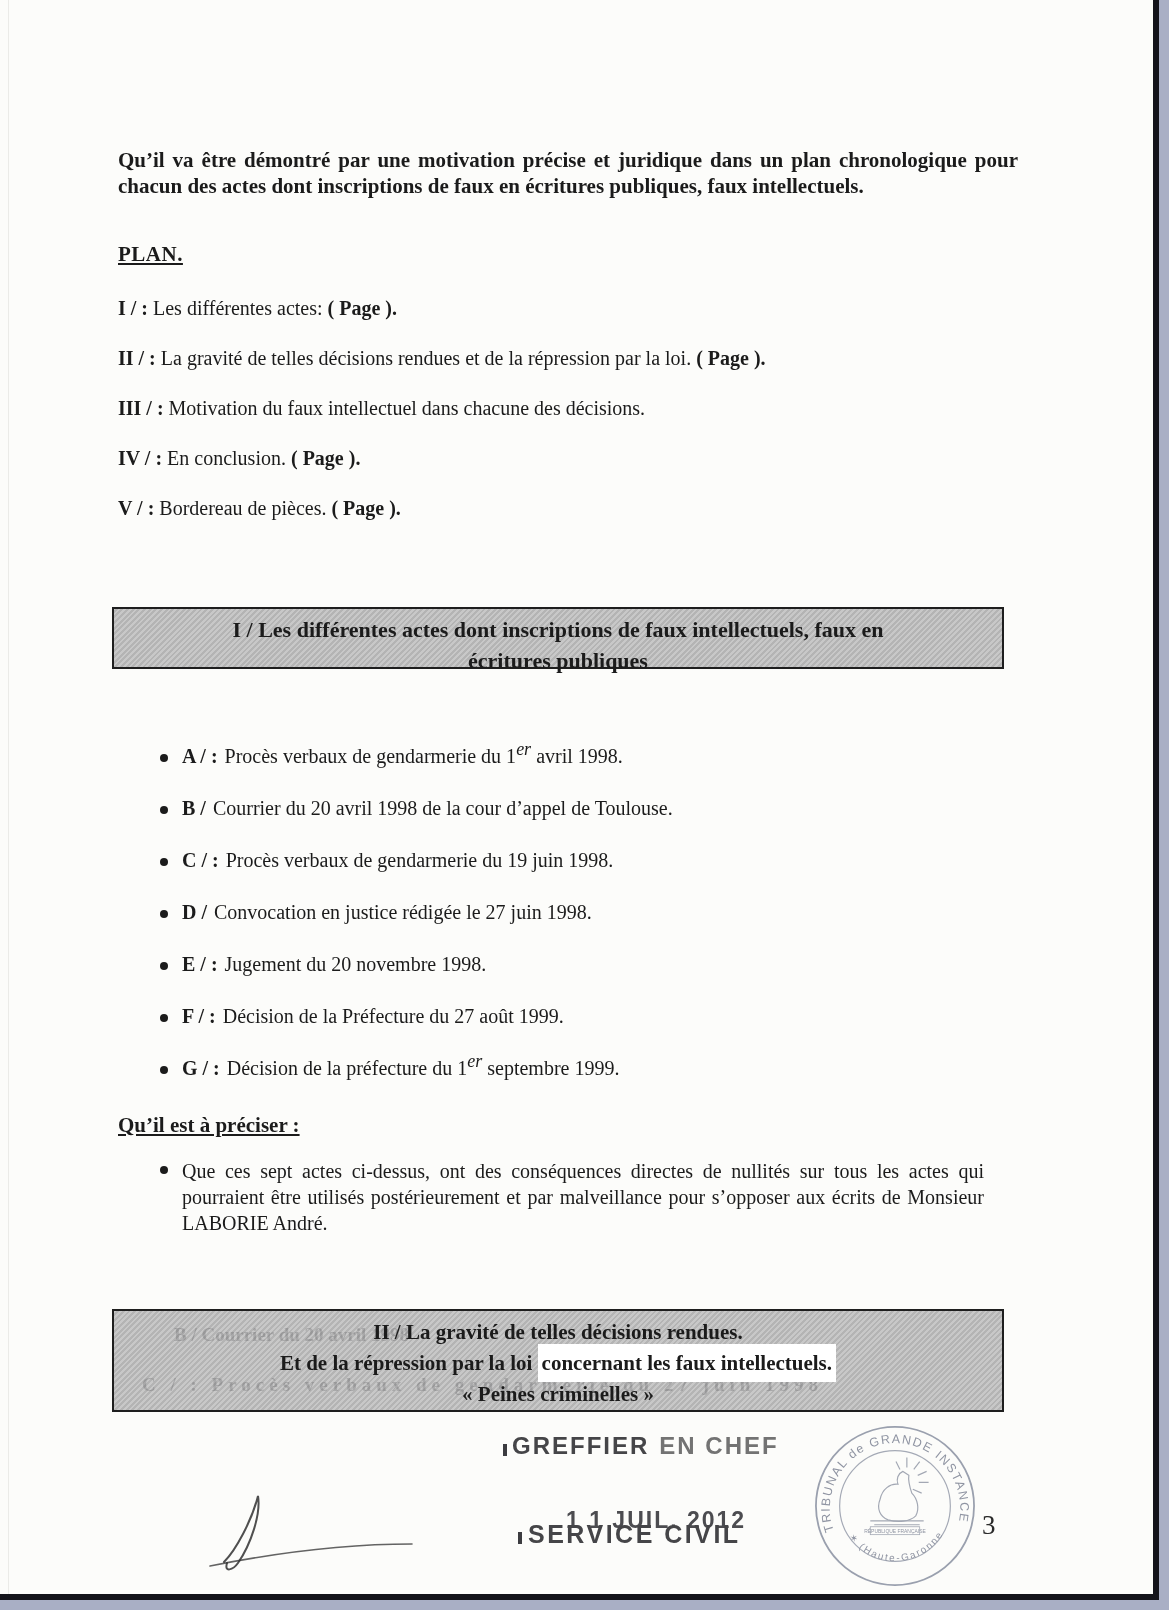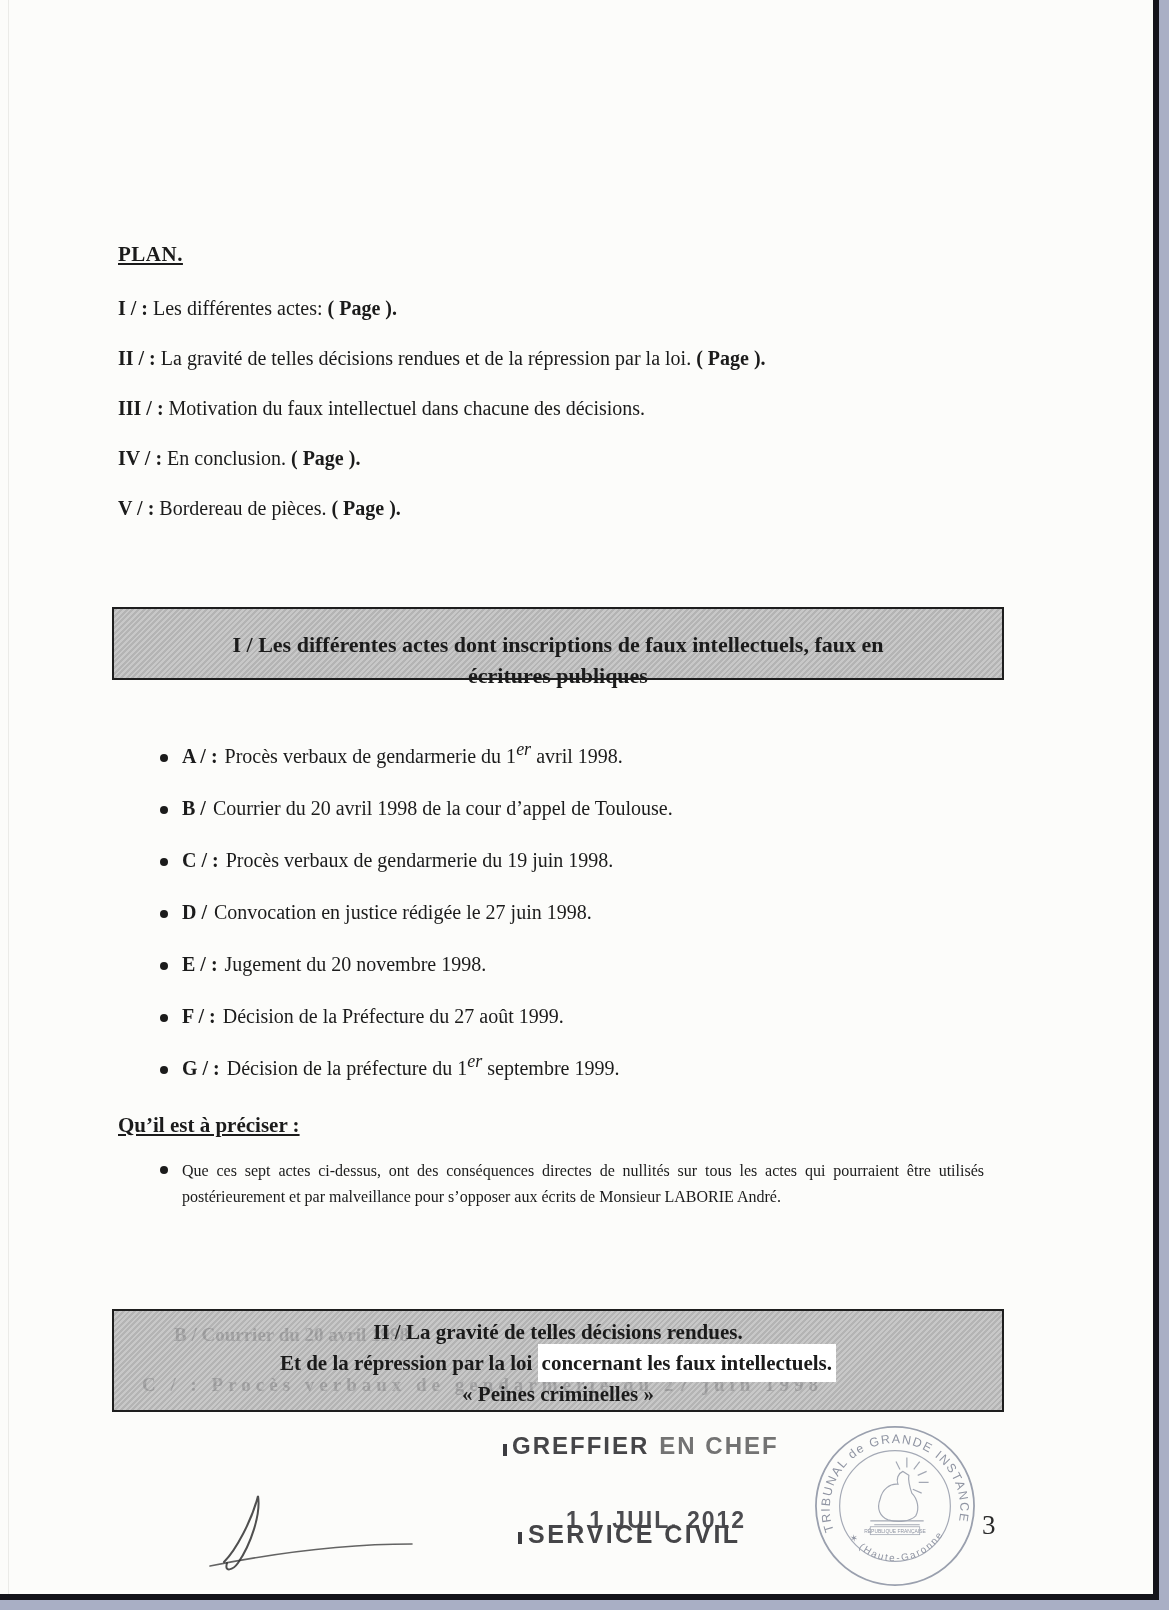--- a/index.html
+++ b/index.html
@@ -34,40 +34,40 @@
   .plan-item .pageref{font-weight:bold;}
 
   .secbox{
     left:112px;width:892px;
     background:#bfbfbf;
     background-image:repeating-linear-gradient(-45deg,rgba(255,255,255,.14) 0 2px,rgba(0,0,0,.06) 2px 4px);
     border:2px solid #1e1e1e;
     text-align:center;font-weight:bold;
     box-sizing:border-box;
   }
-  .secbox1{top:607px;height:73px;font-size:22px;line-height:31px;padding-top:20px;}
+  .secbox1{top:607px;height:62px;font-size:22px;line-height:31px;padding-top:5px;}
   .secbox2{top:1309px;height:103px;font-size:21px;line-height:31px;padding-top:6px;}
   .secbox .hl{background:#ffffff;padding:7px 4px;}
   .ghost{
     position:absolute;color:rgba(55,55,60,.22);font-weight:bold;font-size:19px;
     filter:blur(.4px);white-space:nowrap;overflow:hidden;text-align:left;
   }
 
   .bullet-item{left:182px;font-size:20px;white-space:nowrap;}
   .bullet-item .letter{font-weight:bold;margin-right:7px;}
   .bullet-dot{
     left:160px;width:8px;height:8px;border-radius:50%;background:#1b1b1b;
   }
   sup{font-size:18px;vertical-align:super;line-height:0;font-style:italic;}
 
   .precision-heading{
     left:118px;top:1113px;font-size:21px;font-weight:bold;text-decoration:underline;
   }
   .precision-body{
-    left:182px;top:1158px;width:802px;font-size:16px;line-height:26px;text-align:justify;
+    left:182px;top:1158px;width:802px;font-size:20px;line-height:26px;text-align:justify;
   }
   .precision-dot{left:160px;top:1166px;}
 
   .stamp{
     font-family:"Liberation Sans","DejaVu Sans",sans-serif;
     color:#454548;filter:blur(.3px);white-space:nowrap;
   }
   .stamp-line1{left:512px;top:1432px;font-size:24px;font-weight:bold;letter-spacing:2px;}
   .stamp-line1 .faint{color:#737373;margin-left:10px;}
   .stamp-date{left:566px;top:1476px;font-size:23px;font-weight:bold;letter-spacing:2px;color:#4c4c50;margin-top:31px;}
@@ -79,20 +79,21 @@
   .seal-svg{left:811px;top:1422px;}
   .seal-svg text{font-family:"Liberation Sans","DejaVu Sans",sans-serif;fill:#8f94a2;}
 
   .sig-svg{left:180px;top:1478px;}
 </style>
 </head>
 <body>
 
 <div class="sheet">
 
+  <div class="abs intro">Qu’il va être démontré par une motivation précise et juridique dans un plan chronologique pour chacun des actes dont inscriptions de faux en écritures publiques, faux intellectuels.</div>
 
   <div class="abs plan-heading">PLAN.</div>
 
   <div class="abs plan-item" style="top:297px">
     <span class="num">I / :</span>
     <span>Les différentes actes: </span>
     <span class="pageref">( Page ).</span>
   </div>
   <div class="abs plan-item" style="top:347px">
     <span class="num">II / :</span>

